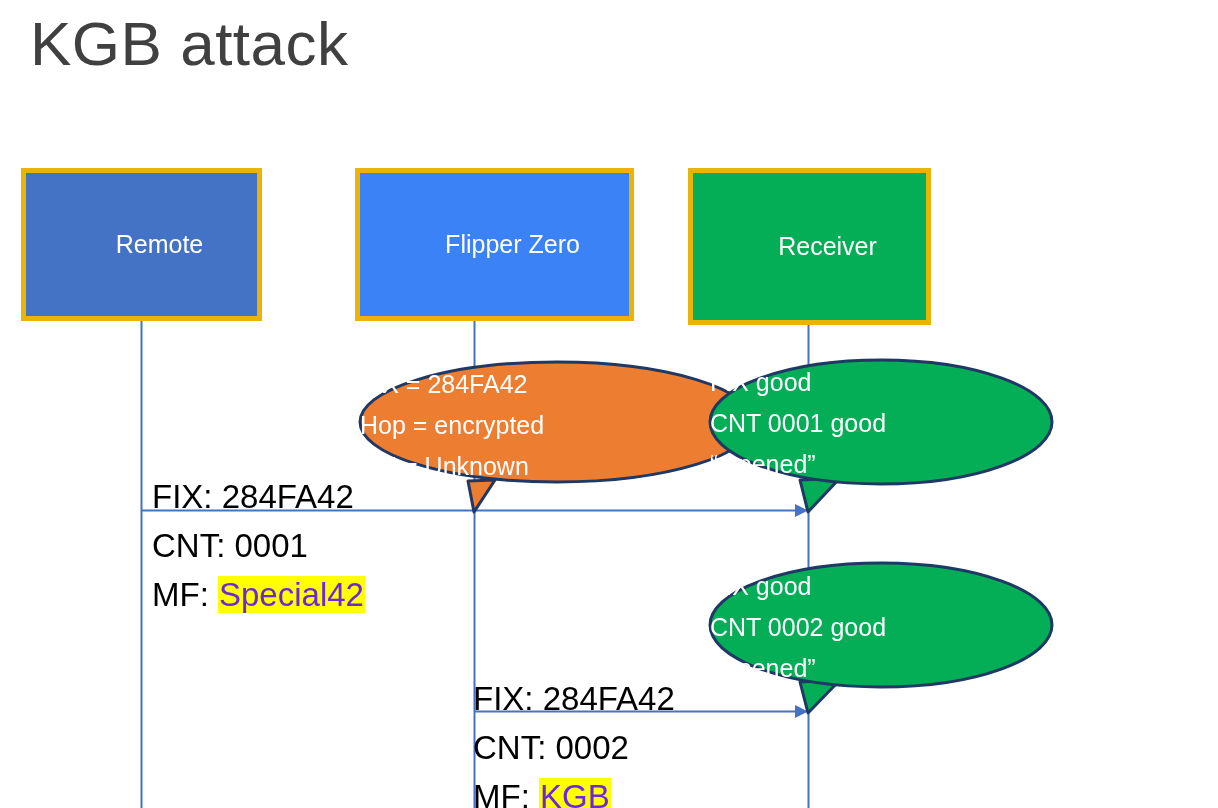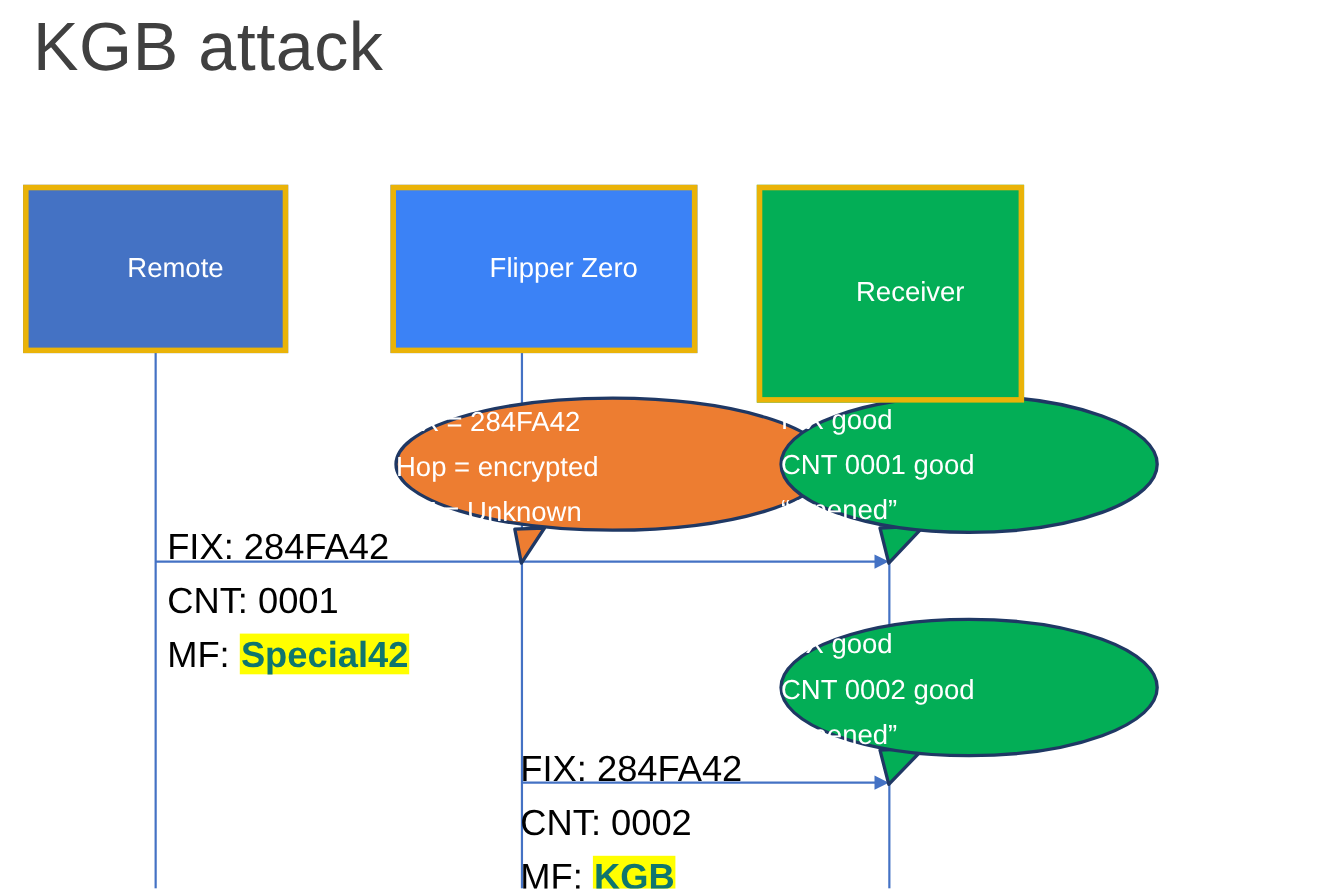--- a/index.html
+++ b/index.html
@@ -62,21 +62,21 @@
   }
   #actor-remote {
     left: 21px;  top: 168px;  width: 241px; height: 153px;
     background: #4472C4;
   }
   #actor-flipper {
     left: 355px; top: 168px;  width: 279px; height: 153px;
     background: #3b82f6;
   }
   #actor-receiver {
-    left: 688px; top: 168px;  width: 243px; height: 198px;
+    left: 688px; top: 168px;  width: 243px; height: 157px;
     background: #03AE56;
   }
 
   
   .callout-text {
     position: absolute;
     color: #ffffff;
     font-size: 25px;
     line-height: 1.63;
     pointer-events: none;
@@ -93,23 +93,22 @@
     color: #000000;
     font-size: 33px;
     line-height: 1.48;
     white-space: nowrap;
   }
   #msg1-label { left: 152px; top: 473px; }
   #msg2-label { left: 473px; top: 675px; }
   .msg-line { display: block; }
   .hl {
     background: #FFFF00;
-    color: #0f766e;
+    color: #6d28d9;
     padding: 0 1px;
-    font-weight: bold;
   }
 </style>
 </head>
 <body>
 
 <div id="slide">
 
   <div id="slide-title">KGB attack</div>
 
   <svg id="vector-layer" viewBox="0 0 1218 808" xmlns="http://www.w3.org/2000/svg">

